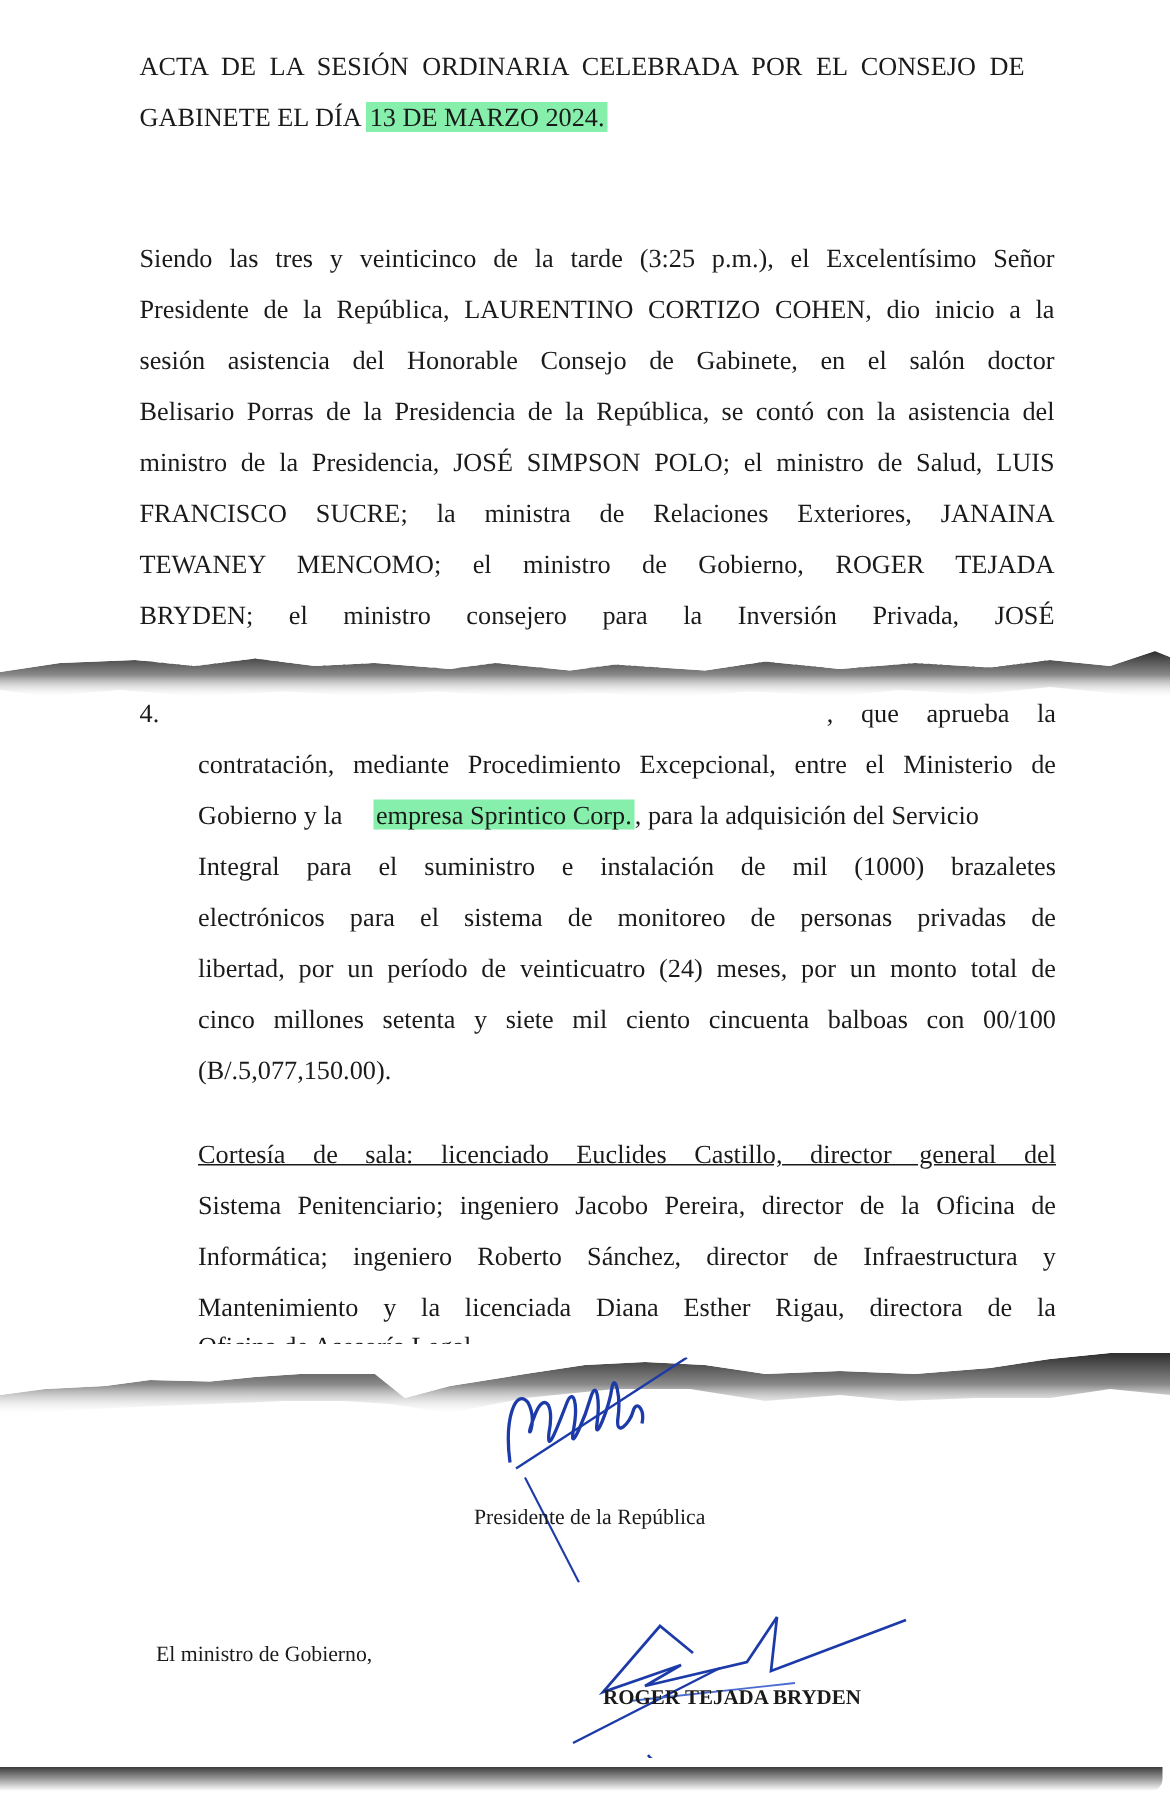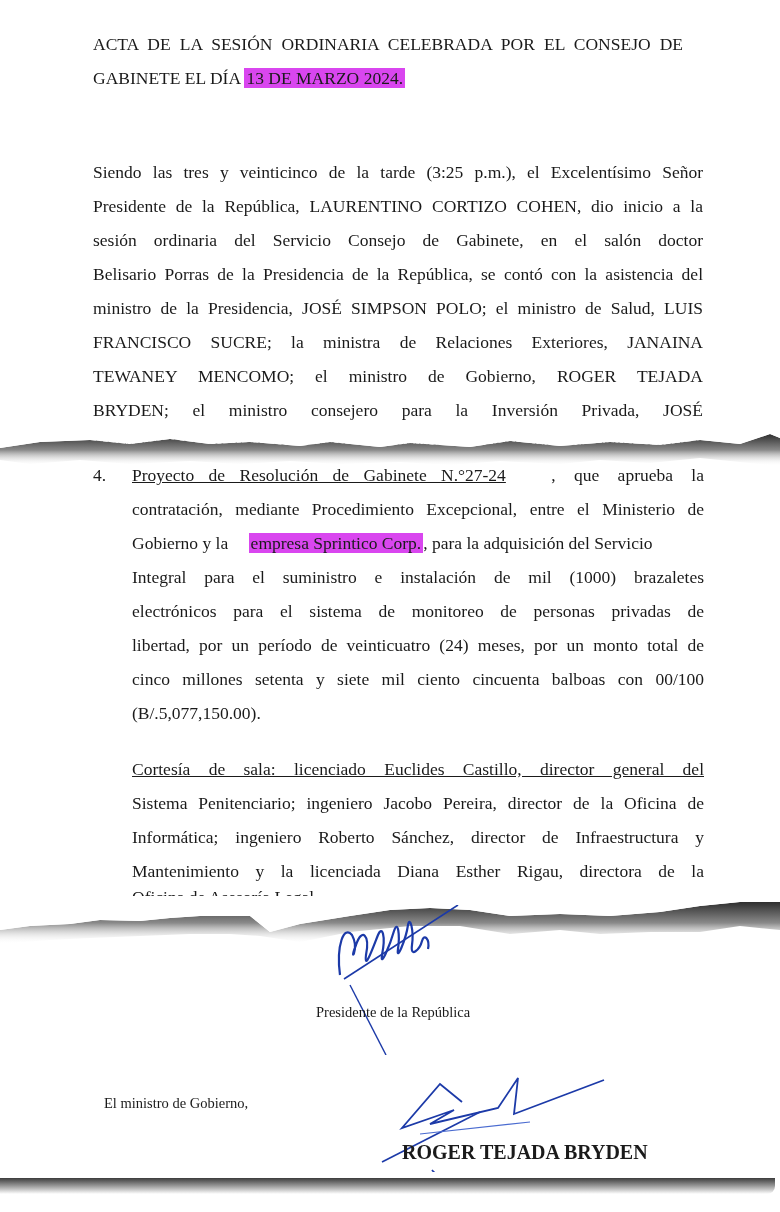--- a/index.html
+++ b/index.html
@@ -1,42 +1,42 @@
 <!DOCTYPE html>
 <html><head>
 <meta charset="utf-8">
 <style>
   html, body { margin: 0; padding: 0; background: #ffffff; }
   body { width: 780px; height: 1212px; position: relative; overflow: hidden;
          font-family: "Liberation Serif", "DejaVu Serif", serif; color: #1a1a1a; }
   .page { position: absolute; left: 0; top: 0; width: 780px; height: 1212px; background: #fff; }
   .line { position: absolute; font-size: 17.5px; line-height: 22px; white-space: nowrap; }
   .just { text-align: justify; text-align-last: justify; }
-  .hl { background: #d946ef; padding: 0 2px; }
+  .hl { background: #86efac; padding: 0 2px; }
   .ul { text-decoration: underline; }
   .tear { position: absolute; left: 0; width: 780px; }
   .bold { font-weight: bold; }
   .sig { position: absolute; }
   .bottom-shadow { position: absolute; left: 0; top: 1178px; width: 775px; height: 16px;
     background: linear-gradient(#3c3c3c, #9a9a9a 50%, rgba(255,255,255,0)); border-radius: 0 0 8px 0; }
 </style>
 </head>
 <body>
 
 <div class="page">
 
   <div class="line just" style="left:93px; top:33px; width:590px;">ACTA DE LA SESIÓN ORDINARIA CELEBRADA POR EL CONSEJO DE</div>
   <div class="line" style="left:93px; top:67px;">
     <span>GABINETE EL DÍA </span><span class="hl">13 DE MARZO 2024.</span>
   </div>
 
   <div>
     <div class="line just" style="left:93px; top:161px; width:610px;">Siendo las tres y veinticinco de la tarde (3:25 p.m.), el Excelentísimo Señor</div>
     <div class="line just" style="left:93px; top:195px; width:610px;">Presidente de la República, LAURENTINO CORTIZO COHEN, dio inicio a la</div>
-    <div class="line just" style="left:93px; top:229px; width:610px;">sesión ordinaria del Servicio Consejo de Gabinete, en el salón doctor</div>
+    <div class="line just" style="left:93px; top:229px; width:610px;">sesión asistencia del Honorable Consejo de Gabinete, en el salón doctor</div>
     <div class="line just" style="left:93px; top:263px; width:610px;">Belisario Porras de la Presidencia de la República, se contó con la asistencia del</div>
     <div class="line just" style="left:93px; top:297px; width:610px;">ministro de la Presidencia, JOSÉ SIMPSON POLO; el ministro de Salud, LUIS</div>
     <div class="line just" style="left:93px; top:331px; width:610px;">FRANCISCO SUCRE; la ministra de Relaciones Exteriores, JANAINA</div>
     <div class="line just" style="left:93px; top:365px; width:610px;">TEWANEY MENCOMO; el ministro de Gobierno, ROGER TEJADA</div>
     <div class="line just" style="left:93px; top:399px; width:610px;">BRYDEN; el ministro consejero para la Inversión Privada, JOSÉ</div>
     <div class="line just" style="left:93px; top:428px; width:610px;">ALEJANDRO ROJAS PARDINI; la ministra consejera para la Salud Pública,</div>
   </div>
 
   <svg class="tear" style="top:430px;" height="50" viewBox="0 0 780 50">
     <defs>
@@ -46,21 +46,20 @@
         <stop offset="1" stop-color="#ffffff" stop-opacity="0"></stop>
       </linearGradient>
     </defs>
     <path d="M0,18 L40,12 L90,10 L130,14 L170,9 L210,14 L250,12 L300,16 L330,12 L380,17 L410,13 L470,17 L510,11 L560,16 L610,12 L660,15 L700,10 L740,14 L770,4 L780,8 L780,36 L740,32 L700,28 L650,33 L600,30 L560,34 L500,31 L450,35 L400,32 L340,34 L290,31 L240,34 L190,31 L130,34 L80,30 L30,34 L0,30 Z" fill="url(#sh1)"></path>
     <path d="M0,0 L780,0 L780,8 L770,4 L740,14 L700,10 L660,15 L610,12 L560,16 L510,11 L470,17 L410,13 L380,17 L330,12 L300,16 L250,12 L210,14 L170,9 L130,14 L90,10 L40,12 L0,18 Z" fill="#ffffff"></path>
   </svg>
 
   <div>
     <div class="line" style="left:93px; top:464px;">4.</div>
     <div class="line" style="left:132px; top:464px; width:572px; display:flex; justify-content:space-between;">
-      <span class="ul" style="word-spacing:10px;">Proyecto de Resolución de Gabinete N.°27-24</span>
       <span style="flex:1; text-align:right; word-spacing:14px;">, que aprueba la</span>
     </div>
     <div class="line just" style="left:132px; top:498px; width:572px;">contratación, mediante Procedimiento Excepcional, entre el Ministerio de</div>
     <div class="line" style="left:132px; top:532px; width:572px;">
       <span>Gobierno y la </span><span class="hl" style="margin-left:16px;">empresa Sprintico Corp.</span><span>, para la adquisición del Servicio</span>
     </div>
     <div class="line just" style="left:132px; top:566px; width:572px;">Integral para el suministro e instalación de mil (1000) brazaletes</div>
     <div class="line just" style="left:132px; top:600px; width:572px;">electrónicos para el sistema de monitoreo de personas privadas de</div>
     <div class="line just" style="left:132px; top:634px; width:572px;">libertad, por un período de veinticuatro (24) meses, por un monto total de</div>
     <div class="line just" style="left:132px; top:668px; width:572px;">cinco millones setenta y siete mil ciento cincuenta balboas con 00/100</div>
@@ -94,16 +93,16 @@
   </svg>
   <div class="line" style="left:316px; top:1001px; font-size:14.5px;">Presidente de la República</div>
 
   <div class="line" style="left:104px; top:1092px; font-size:14.5px;">El ministro de Gobierno,</div>
   <svg class="sig" style="left:380px; top:1072px;" width="240" height="100" viewBox="0 0 240 100">
     <path d="M82,30 L60,12 L22,56 L74,38 L50,52 L118,36 L138,6 L134,42 L224,8" fill="none" stroke="#1c3aa8" stroke-width="1.8"></path>
     <path d="M2,90 L100,40" fill="none" stroke="#1c3aa8" stroke-width="1.6"></path>
     <path d="M40,62 L150,50" fill="none" stroke="#4a6bd0" stroke-width="1.2"></path>
     <path d="M52,98 C56,104 70,106 80,104" fill="none" stroke="#1c3aa8" stroke-width="1.6"></path>
   </svg>
-  <div class="line bold" style="left:402px; top:1122px; font-size:20px;margin-top:19px;">ROGER TEJADA BRYDEN</div>
+  <div class="line bold" style="left:402px; top:1122px; font-size:14px;">ROGER TEJADA BRYDEN</div>
 
   <div class="bottom-shadow"></div>
 </div>
 
 </body></html>

